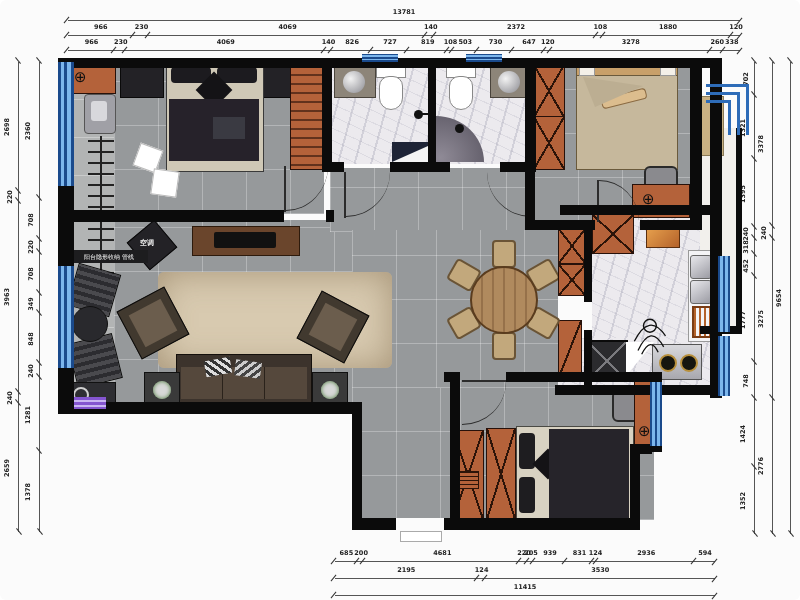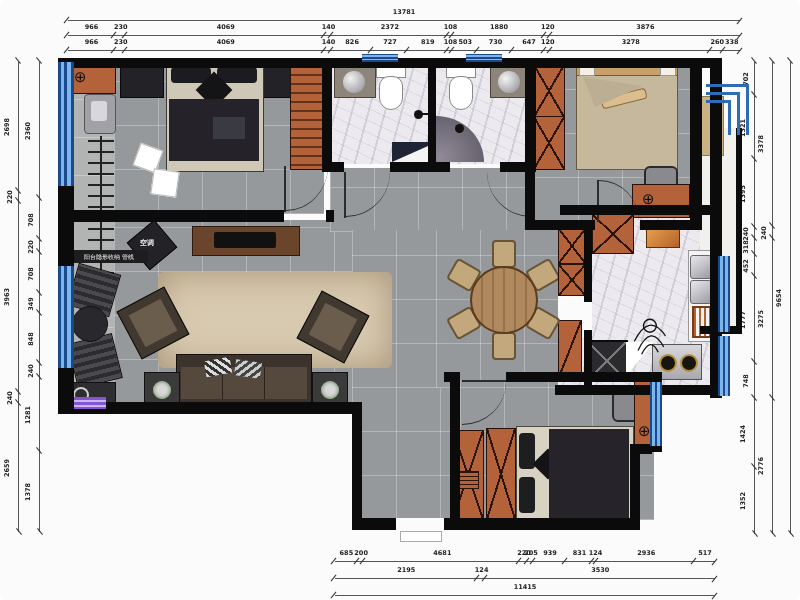--- a/index.html
+++ b/index.html
@@ -84,23 +84,20 @@
       </span>
       <span class="seg" style="flex-grow: 108;">
         <i>108</i>
       </span>
       <span class="seg" style="flex-grow: 1880;">
         <i>1880</i>
       </span>
       <span class="seg" style="flex-grow: 120;">
         <i>120</i>
       </span>
-      <span class="seg" style="flex-grow: 3876;">
-        <i>3876</i>
-      </span>
     </div>
   <div class="dim-row" style="left:68px;top:38px;width:672px;">
       <span class="seg" style="flex-grow: 966;">
         <i>966</i>
       </span>
       <span class="seg" style="flex-grow: 230;">
         <i>230</i>
       </span>
       <span class="seg" style="flex-grow: 4069;">
         <i>4069</i>
@@ -165,21 +162,21 @@
       <span class="seg" style="flex-grow: 831;">
         <i>831</i>
       </span>
       <span class="seg" style="flex-grow: 124;">
         <i>124</i>
       </span>
       <span class="seg" style="flex-grow: 2936;">
         <i>2936</i>
       </span>
       <span class="seg" style="flex-grow: 594;">
-        <i>517</i>
+        <i>594</i>
       </span>
     </div>
   <div class="dim-row" style="left:335px;top:566px;width:380px;">
       <span class="seg" style="flex-grow: 2195;">
         <i>2195</i>
       </span>
       <span class="seg" style="flex-grow: 124;">
         <i>124</i>
       </span>
       <span class="seg" style="flex-grow: 3530;">

